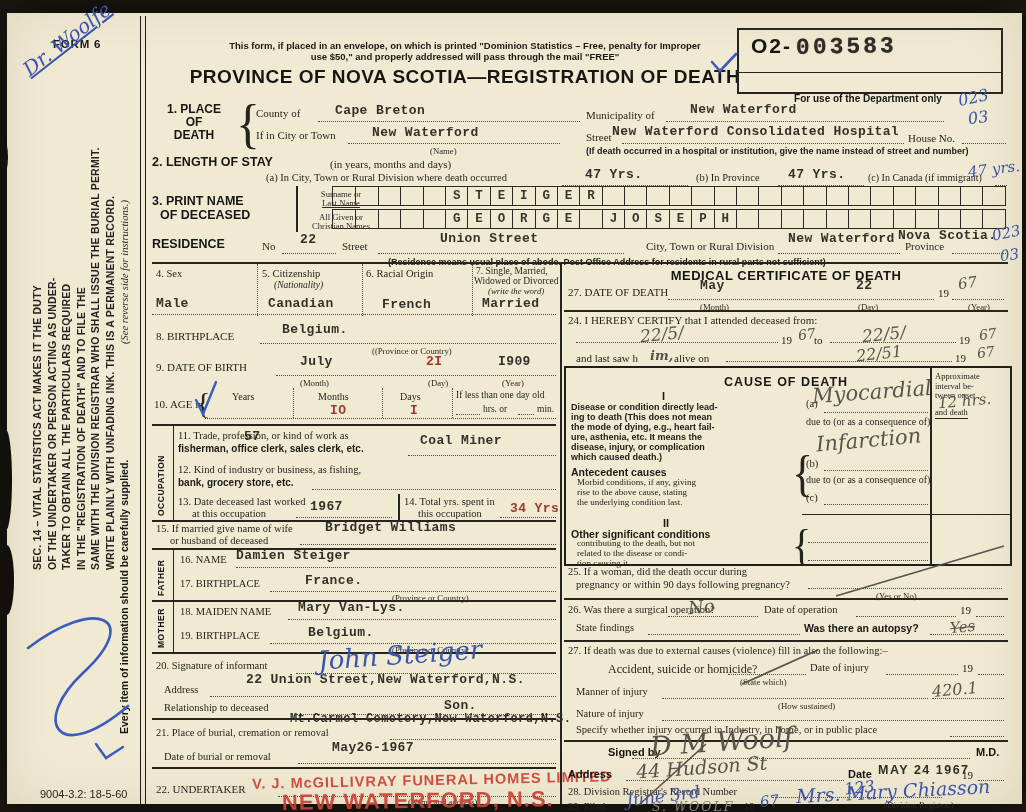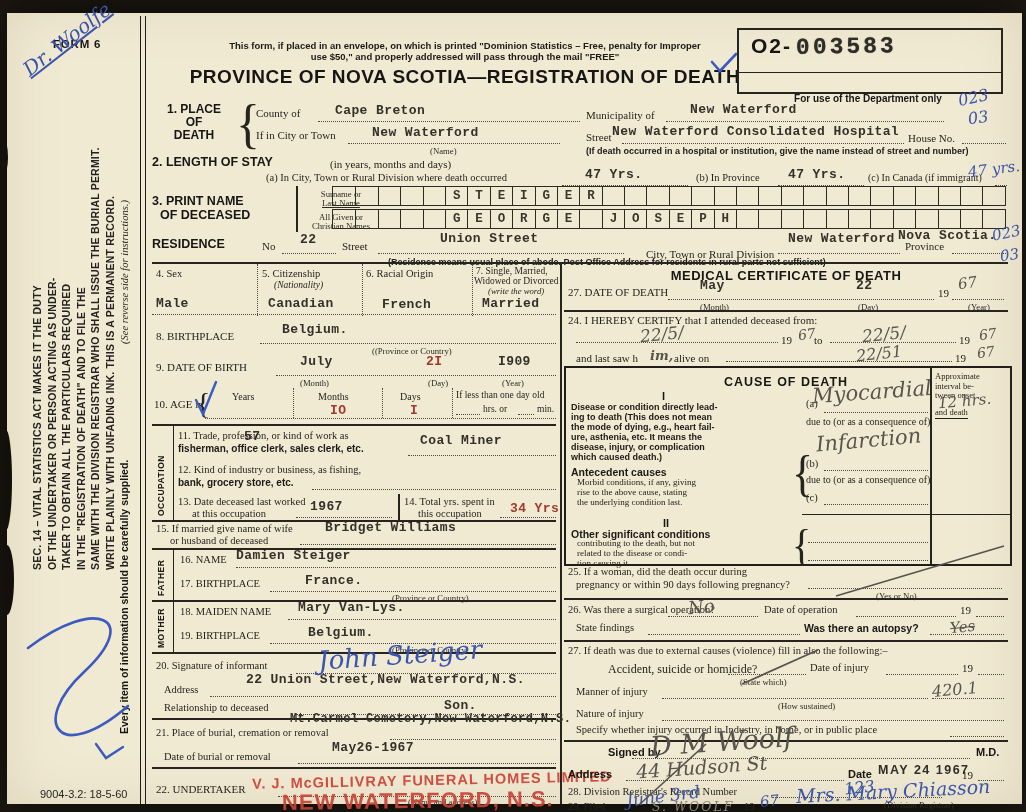--- a/index.html
+++ b/index.html
@@ -202,21 +202,21 @@
       <div class="gc"></div>
     </div>
 
   <span class="abs lb" style="left:152px;top:237px;font-size:12.5px;">RESIDENCE</span>
   <span class="abs ls" style="left:262px;top:240px;">No</span>
   <div class="abs fl" style="left:282px;top:253px;width:54px;"></div>
   <span class="abs tv" style="left:300px;top:232px;">22</span>
   <span class="abs ls" style="left:342px;top:240px;">Street</span>
   <div class="abs fl" style="left:378px;top:253px;width:246px;"></div>
   <span class="abs tv" style="left:440px;top:231px;">Union Street</span>
-  <span class="abs ls" style="left:630px;top:248px;padding-left:16px;">City, Town or Rural Division</span>
+  <span class="abs ls" style="left:630px;top:240px;padding-left:16px;">City, Town or Rural Division</span>
   <div class="abs fl" style="left:778px;top:253px;width:122px;"></div>
   <span class="abs tv" style="left:788px;top:231px;">New Waterford</span>
   <span class="abs ls" style="left:905px;top:240px;">Province</span>
   <div class="abs fl" style="left:952px;top:253px;width:54px;"></div>
   <span class="abs tv" style="left:898px;top:228px;">Nova Scotia.</span>
   <span class="abs hb" style="left:992px;top:224px;font-size:15px;transform:rotate(-12deg);">023</span>
   <span class="abs hb" style="left:1000px;top:246px;font-size:15px;transform:rotate(-8deg);">03</span>
   <span class="abs lbs" style="left:388px;top:257px;font-size:9px;">(Residence means usual place of abode. Post Office Address for residents in rural parts not sufficient)</span>
 
   <div class="abs hl" style="left:152px;top:262px;width:856px;"></div>

